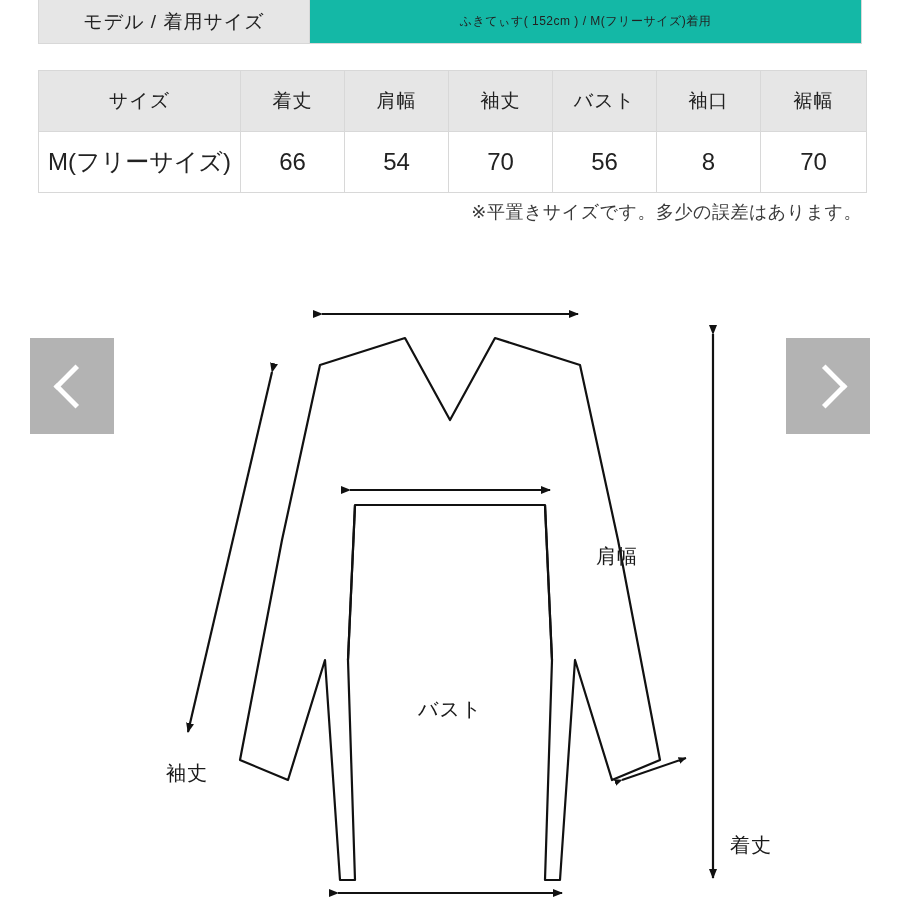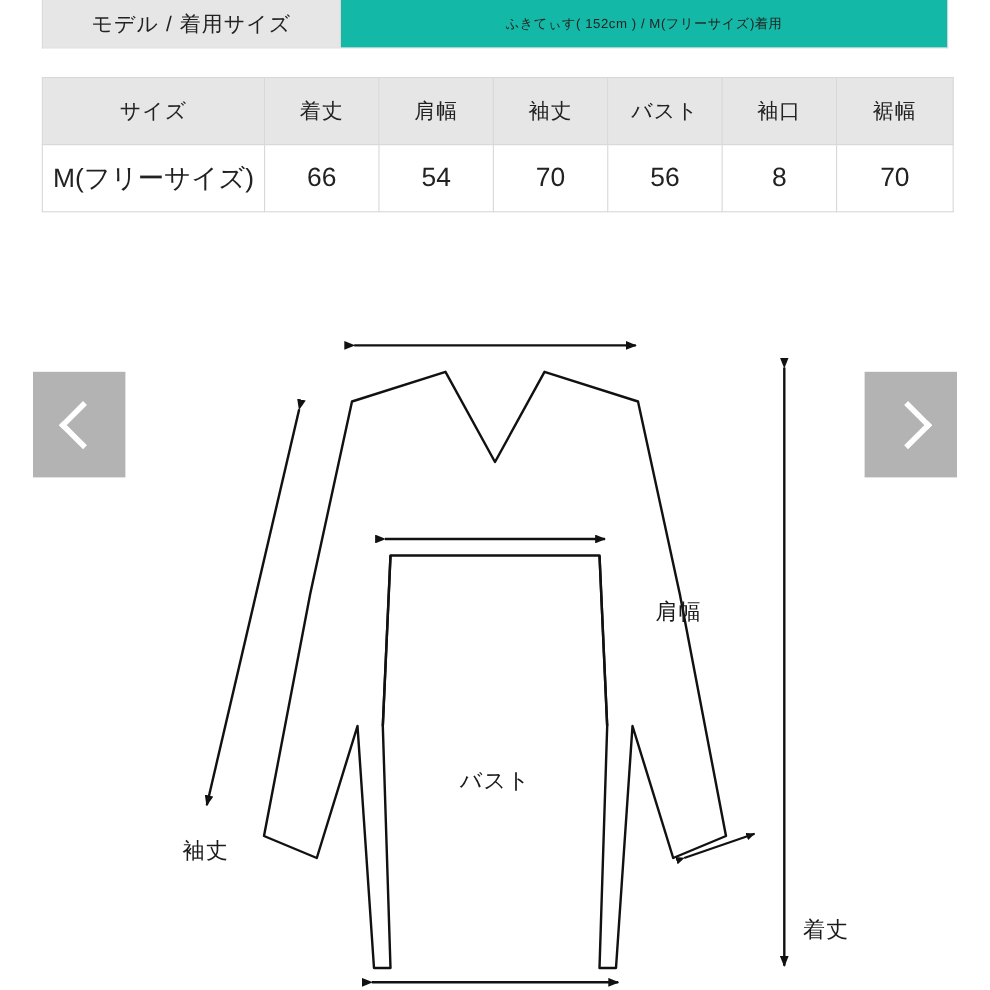--- a/index.html
+++ b/index.html
@@ -178,20 +178,21 @@
         <td>66</td>
         <td>54</td>
         <td>70</td>
         <td>56</td>
         <td>8</td>
         <td>70</td>
       </tr>
     </tbody>
   </table>
 
+  <div class="note">※平置きサイズです。多少の誤差はあります。</div>
 
   <div class="arrow left">
     <span class="chev"></span>
   </div>
   <div class="arrow right">
     <span class="chev"></span>
   </div>
 
   <div class="diagram">
     <svg width="900" height="660" viewBox="0 0 900 660">

